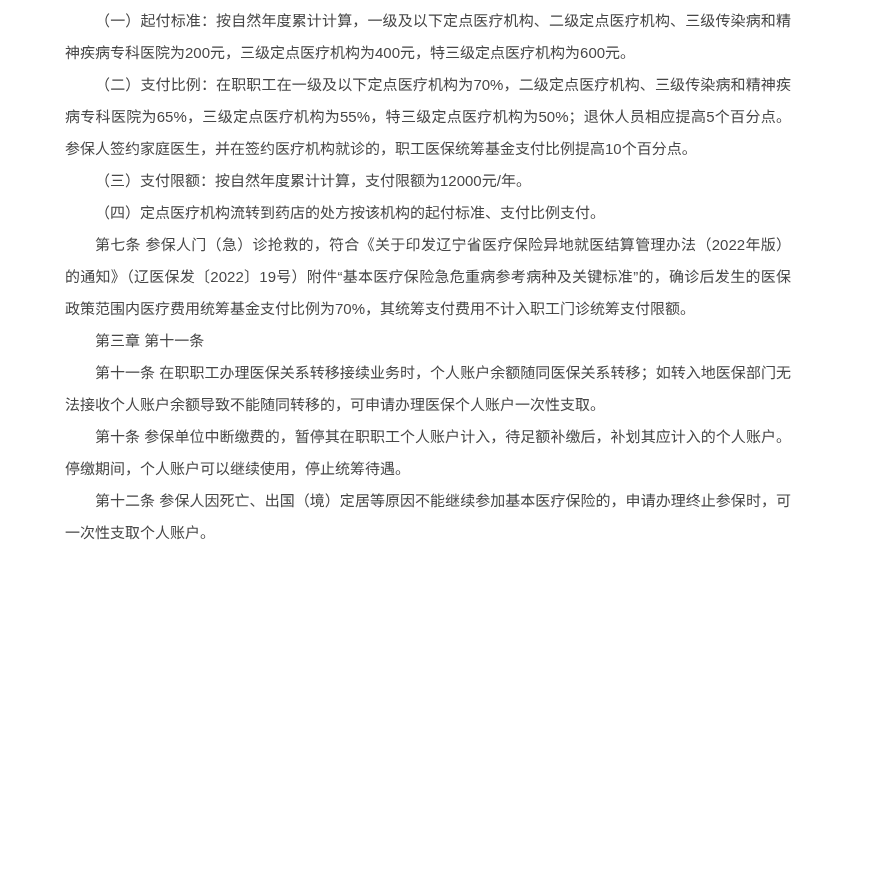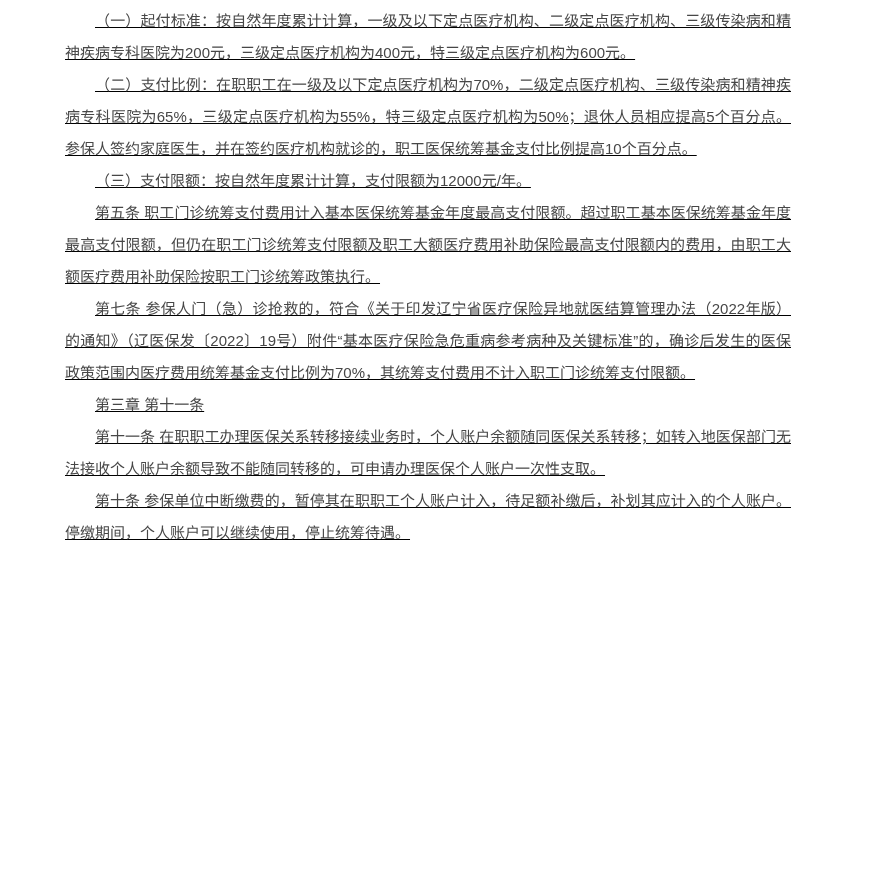--- a/index.html
+++ b/index.html
@@ -11,21 +11,20 @@
     width: 872px;
     height: 877px;
     overflow: hidden;
   }
   .doc-page {
     box-sizing: border-box;
     width: 872px;
     height: 877px;
     padding: 5px 81px 0 65px;
     background: #ffffff;
-    text-decoration: underline;
   }
   .doc-page p {
     margin: 0;
     padding: 0;
     font-family: "Liberation Sans", "DejaVu Sans", sans-serif;
     font-size: 15px;
     line-height: 32px;
     color: #474747;
     text-align: justify;
     text-justify: inter-character;
@@ -33,18 +32,19 @@
     word-break: break-all;
   }
 </style>
 </head>
 <body>
 
 <div class="doc-page">
   <p>（一）起付标准：按自然年度累计计算，一级及以下定点医疗机构、二级定点医疗机构、三级传染病和精神疾病专科医院为200元，三级定点医疗机构为400元，特三级定点医疗机构为600元。</p>
   <p>（二）支付比例：在职职工在一级及以下定点医疗机构为70%，二级定点医疗机构、三级传染病和精神疾病专科医院为65%，三级定点医疗机构为55%，特三级定点医疗机构为50%；退休人员相应提高5个百分点。参保人签约家庭医生，并在签约医疗机构就诊的，职工医保统筹基金支付比例提高10个百分点。</p>
   <p>（三）支付限额：按自然年度累计计算，支付限额为12000元/年。</p>
-  <p>第五条 职工门诊统筹支付费用计入基本医保统筹基金年度最高支付限额。超过职工基本医保统筹基金年度最高支付限额，但仍在职工门诊统筹支付限额及职工大额医疗费用补助保险最高支付限额内的费用，由职工大额医疗费用补助保险按职工门诊统筹政策执行。</p>
+  <p>（四）定点医疗机构流转到药店的处方按该机构的起付标准、支付比例支付。</p>
   <p>第七条 参保人门（急）诊抢救的，符合《关于印发辽宁省医疗保险异地就医结算管理办法（2022年版）的通知》（辽医保发〔2022〕19号）附件“基本医疗保险急危重病参考病种及关键标准”的，确诊后发生的医保政策范围内医疗费用统筹基金支付比例为70%，其统筹支付费用不计入职工门诊统筹支付限额。</p>
   <p>第三章 第十一条</p>
   <p>第十一条 在职职工办理医保关系转移接续业务时，个人账户余额随同医保关系转移；如转入地医保部门无法接收个人账户余额导致不能随同转移的，可申请办理医保个人账户一次性支取。</p>
   <p>第十条 参保单位中断缴费的，暂停其在职职工个人账户计入，待足额补缴后，补划其应计入的个人账户。停缴期间，个人账户可以继续使用，停止统筹待遇。</p>
+  <p>第十二条 参保人因死亡、出国（境）定居等原因不能继续参加基本医疗保险的，申请办理终止参保时，可一次性支取个人账户。</p>
 </div>
 
 </body></html>

